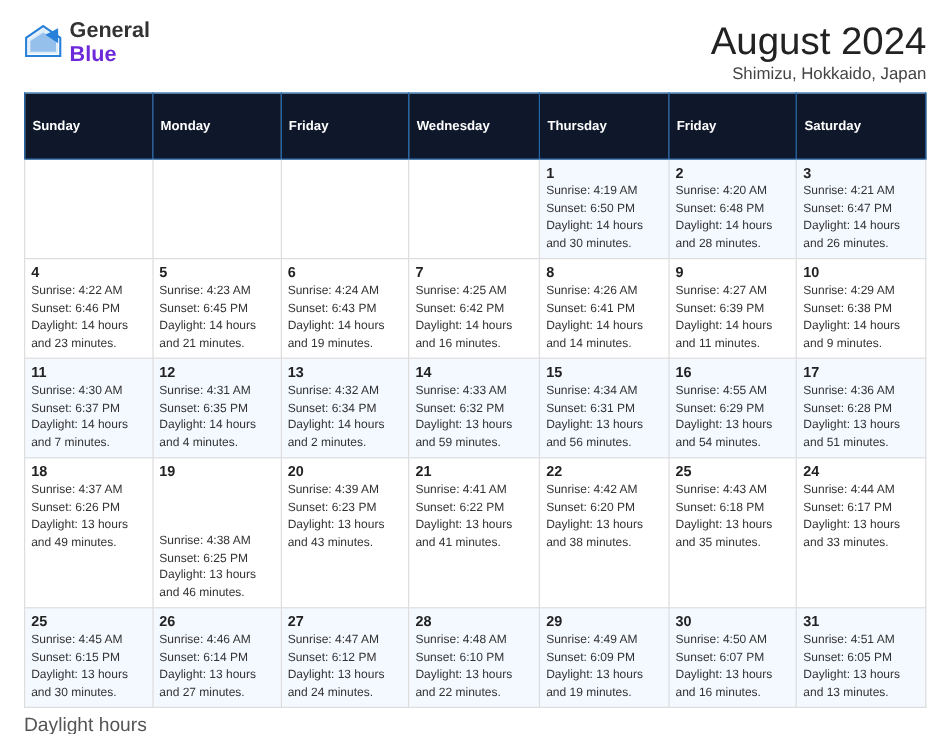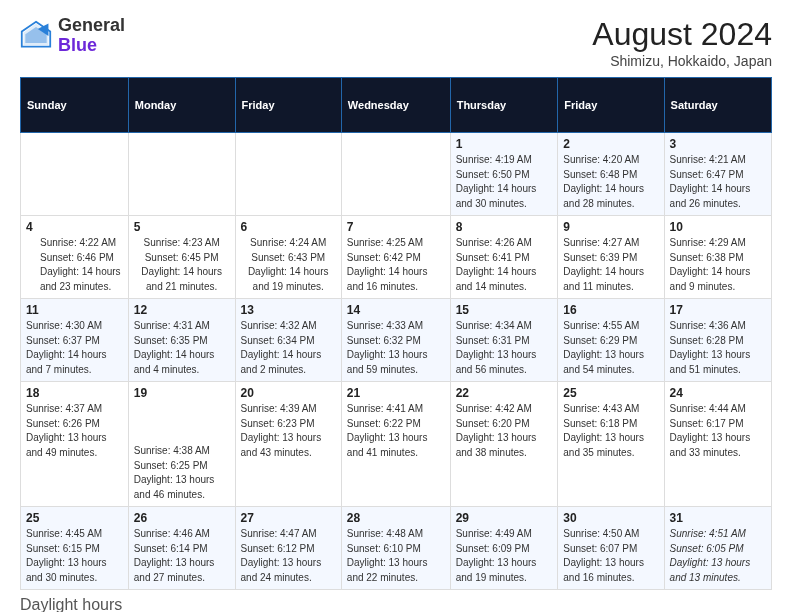--- a/index.html
+++ b/index.html
@@ -160,35 +160,35 @@
             <span class="day-number">3</span>
             <div class="day-info" style="white-space: pre-line;">Sunrise: 4:21 AM
 Sunset: 6:47 PM
 Daylight: 14 hours
 and 26 minutes.</div>
           </td>
         </tr>
         <tr>
           <td>
             <span class="day-number">4</span>
-            <div class="day-info" style="white-space: pre-line; margin-left: 14px;">Sunrise: 4:22 AM
+            <div class="day-info" style="white-space: pre-line;">Sunrise: 4:22 AM
 Sunset: 6:46 PM
 Daylight: 14 hours
 and 23 minutes.</div>
           </td>
           <td>
             <span class="day-number">5</span>
-            <div class="day-info" style="white-space: pre-line; text-align: center;">Sunrise: 4:23 AM
+            <div class="day-info" style="white-space: pre-line;">Sunrise: 4:23 AM
 Sunset: 6:45 PM
 Daylight: 14 hours
 and 21 minutes.</div>
           </td>
           <td>
             <span class="day-number">6</span>
-            <div class="day-info" style="white-space: pre-line; text-align: center;">Sunrise: 4:24 AM
+            <div class="day-info" style="white-space: pre-line;">Sunrise: 4:24 AM
 Sunset: 6:43 PM
 Daylight: 14 hours
 and 19 minutes.</div>
           </td>
           <td>
             <span class="day-number">7</span>
             <div class="day-info" style="white-space: pre-line;">Sunrise: 4:25 AM
 Sunset: 6:42 PM
 Daylight: 14 hours
 and 16 minutes.</div>
@@ -355,21 +355,21 @@
           </td>
           <td>
             <span class="day-number">30</span>
             <div class="day-info" style="white-space: pre-line;">Sunrise: 4:50 AM
 Sunset: 6:07 PM
 Daylight: 13 hours
 and 16 minutes.</div>
           </td>
           <td>
             <span class="day-number">31</span>
-            <div class="day-info" style="white-space: pre-line; font-style: italic;">Sunrise: 4:51 AM
+            <div class="day-info" style="white-space: pre-line;">Sunrise: 4:51 AM
 Sunset: 6:05 PM
 Daylight: 13 hours
 and 13 minutes.</div>
           </td>
         </tr>
       </tbody>
   </table>
 
   <div class="footer">
     <span>Daylight hours</span>

